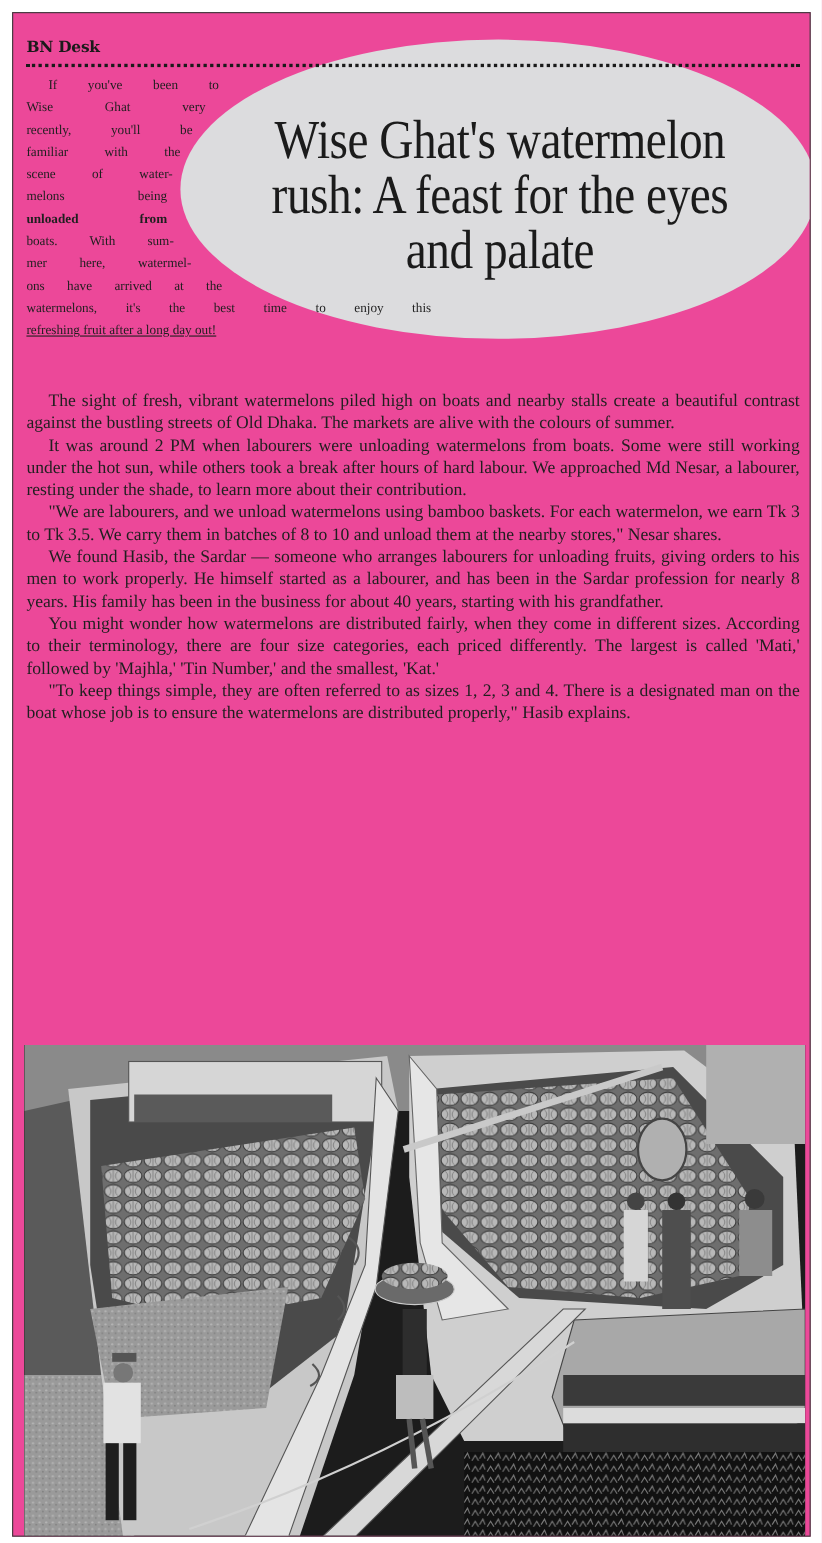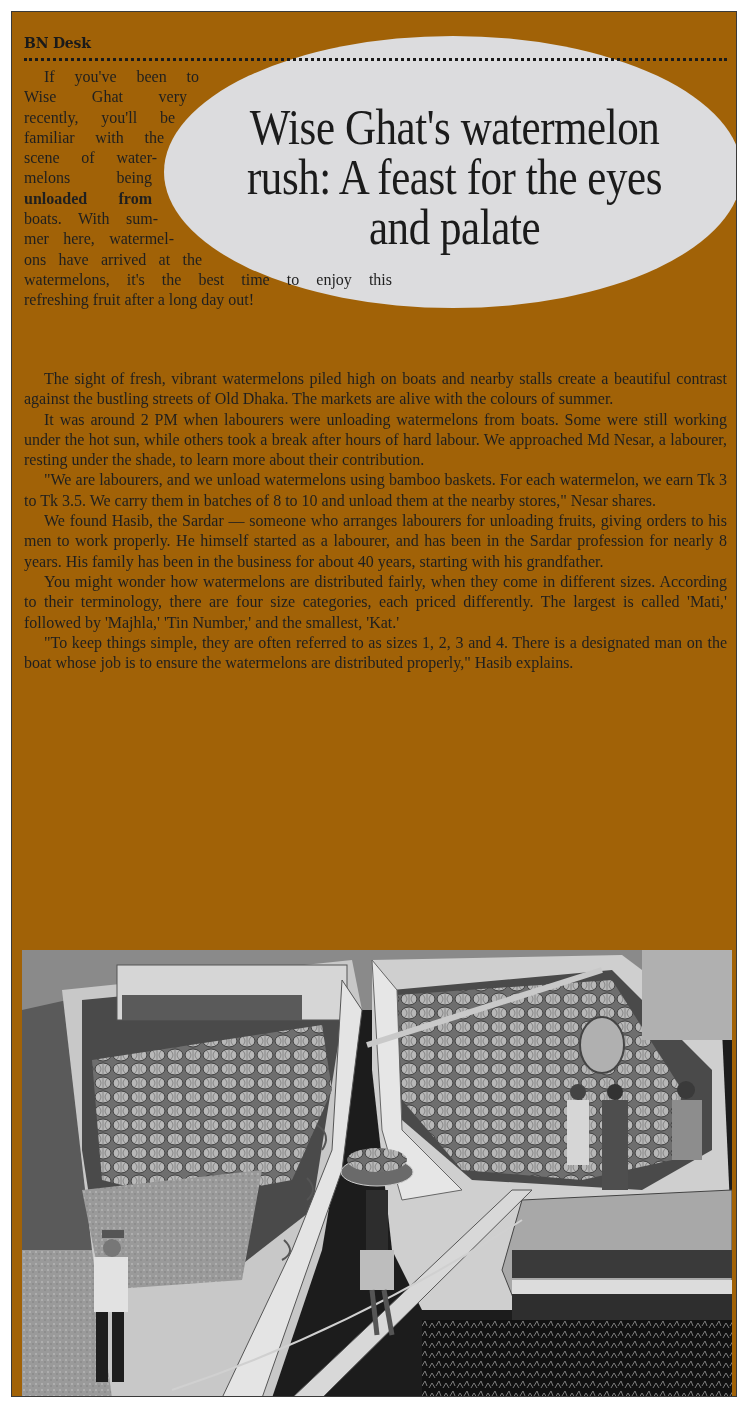--- a/index.html
+++ b/index.html
@@ -13,21 +13,21 @@
       position: relative;
       overflow: hidden;
     }
     .page {
       position: absolute;
       left: 11px;
       top: 11px;
       width: 726px;
       height: 1386px;
       border: 1.5px solid #3a3a3a;
-      background: #a16207;
+      background: #ec4899;
       box-sizing: border-box;
       overflow: hidden;
     }
     .byline {
       position: absolute;
       left: 12px;
       top: 23px;
       font-family: "DejaVu Serif", serif;
       font-weight: bold;
       font-size: 14px;
@@ -64,35 +64,35 @@
       transform: scaleX(0.86);
       transform-origin: center top;
       letter-spacing: -0.5px;
     }
     .headline span { display: block; white-space: nowrap; }
     .lead {
       position: absolute;
       left: 12px;
       top: 55px;
       font-family: "Liberation Serif", serif;
-      font-size: 16px;
+      font-size: 12px;
       line-height: 20.3px;
       color: #1f1f1f;
     }
     .lead .ln {
       display: block;
       white-space: nowrap;
       text-align: justify;
       text-align-last: justify;
     }
     .lead .ln.last { text-align-last: left; }
     .body {
       position: absolute;
       left: 12px;
-      top: 357px;
+      top: 343px;
       width: 703px;
       font-family: "Liberation Serif", serif;
       font-size: 16px;
       line-height: 20.3px;
       color: #1f1f1f;
     }
     .body p {
       margin: 0;
       text-indent: 20px;
       text-align: justify;
@@ -131,21 +131,21 @@
     <span class="ln" style="width:163px;">Wise Ghat very</span>
     <span class="ln" style="width:151px;">recently, you'll be</span>
     <span class="ln" style="width:140px;">familiar with the</span>
     <span class="ln" style="width:133px;">scene of water-</span>
     <span class="ln" style="width:128px;">melons being</span>
     <span class="ln" style="width:128px;font-weight:bold;">unloaded from</span>
     <span class="ln" style="width:134px;">boats. With sum-</span>
     <span class="ln" style="width:150px;">mer here, watermel-</span>
     <span class="ln" style="width:178px;">ons have arrived at the</span>
     <span class="ln" style="width:368px;">watermelons, it's the best time to enjoy this</span>
-    <span class="ln last" style="width:368px;">refreshing fruit after a long day out!</span>
+    <span class="ln last" style="width:368px;text-decoration:underline;">refreshing fruit after a long day out!</span>
   </div>
 
   <div class="body">
     <p>The sight of fresh, vibrant watermelons piled high on boats and nearby stalls create a beautiful contrast against the bustling streets of Old Dhaka. The markets are alive with the colours of summer.</p>
     <p>It was around 2 PM when labourers were unloading watermelons from boats. Some were still working under the hot sun, while others took a break after hours of hard labour. We approached Md Nesar, a labourer, resting under the shade, to learn more about their contribution.</p>
     <p>"We are labourers, and we unload watermelons using bamboo baskets. For each watermelon, we earn Tk 3 to Tk 3.5. We carry them in batches of 8 to 10 and unload them at the nearby stores," Nesar shares.</p>
     <p>We found Hasib, the Sardar — someone who arranges labourers for unloading fruits, giving orders to his men to work properly. He himself started as a labourer, and has been in the Sardar profession for nearly 8 years. His family has been in the business for about 40 years, starting with his grandfather.</p>
     <p>You might wonder how watermelons are distributed fairly, when they come in different sizes. According to their terminology, there are four size categories, each priced differently. The largest is called 'Mati,' followed by 'Majhla,' 'Tin Number,' and the smallest, 'Kat.'</p>
     <p>"To keep things simple, they are often referred to as sizes 1, 2, 3 and 4. There is a designated man on the boat whose job is to ensure the watermelons are distributed properly," Hasib explains.</p>
   </div>

